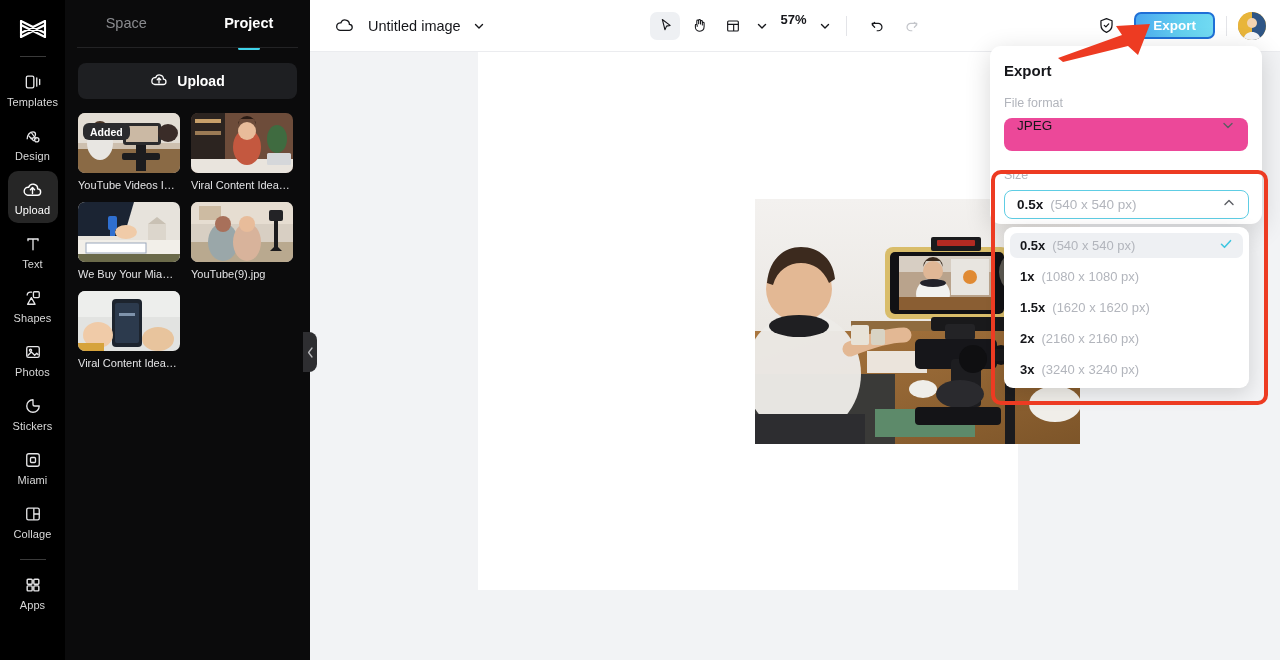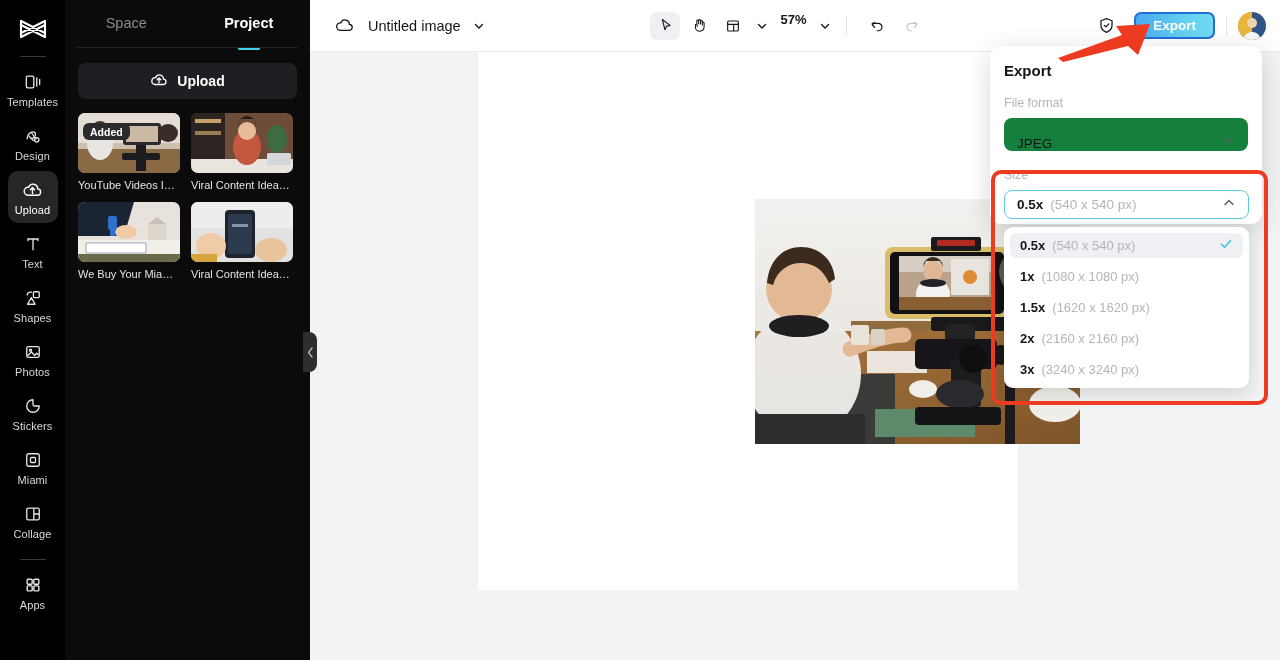--- a/index.html
+++ b/index.html
@@ -121,22 +121,22 @@
 
   
   .export-pop {
     position: absolute; left: 990px; top: 46px; width: 272px; height: 178px;
     background: #fff; border-radius: 11px;
     box-shadow: 0 6px 26px rgba(0,0,0,.16); z-index: 20; padding: 16px 14px 0;
   }
   .export-title { font-size: 15px; font-weight: 700; color: #15161a; }
   .field-label { font-size: 12.5px; color: #b2b5bc; margin-top: 17px; }
   .select {
-    margin-top: 8px; height: 33px; border-radius: 8px; background: #15803d;
-    display: flex; align-items: flex-end; padding: 0 13px; cursor: pointer;
+    margin-top: 8px; height: 33px; border-radius: 8px; background: #ec4899;
+    display: flex; align-items: flex-start; padding: 0 13px; cursor: pointer;
   }
   .select .val { font-size: 13.5px; color: #15161a; }
   .select .chev { margin-left: auto; }
 
   .size-label { position: absolute; left: 1004px; top: 168px; font-size: 12.5px; color: #b2b5bc; z-index: 21; }
 
   .size-select {
     position: absolute; left: 1004px; top: 190px; width: 245px; height: 29px;
     background: #fff; border: 1.5px solid #5ecde4; border-radius: 8px;
     display: flex; align-items: center; padding: 0 12px; z-index: 24; cursor: pointer;
@@ -358,20 +358,38 @@
             <rect x="32" y="26" width="5" height="8" fill="#2f6fd0"></rect>
             <ellipse cx="48" cy="30" rx="11" ry="7" fill="#f0cba8"></ellipse>
             <rect x="70" y="22" width="18" height="16" fill="#dcd6cc"></rect>
             <path d="M70 22l9-7 9 7z" fill="#c9c1b4"></path>
             <rect x="0" y="52" width="102" height="8" fill="#6b6a4a"></rect>
           </svg>
         </div>
         <div class="card-label">We Buy Your Miami ...</div>
       </div>
 
+      <div class="card">
+        <div class="thumb">
+          <svg class="inner" width="102" height="60" viewBox="0 0 102 60">
+            <rect width="102" height="60" fill="#d8cfc3"></rect>
+            <rect x="0" y="0" width="102" height="22" fill="#e6ddd1"></rect>
+            <rect x="8" y="4" width="22" height="14" fill="#cdbba2"></rect>
+            <rect x="0" y="40" width="102" height="20" fill="#b9a98f"></rect>
+            <ellipse cx="32" cy="40" rx="15" ry="19" fill="#9aa7a9"></ellipse>
+            <circle cx="32" cy="22" r="8" fill="#a8705a"></circle>
+            <ellipse cx="56" cy="40" rx="14" ry="19" fill="#d8b39b"></ellipse>
+            <circle cx="56" cy="22" r="8" fill="#e8bc9a"></circle>
+            <rect x="78" y="8" width="14" height="11" rx="2" fill="#232326"></rect>
+            <rect x="83" y="19" width="4" height="30" fill="#1b1b1d"></rect>
+            <path d="M79 49l6 -6 6 6z" fill="#1b1b1d"></path>
+          </svg>
+        </div>
+        <div class="card-label">YouTube(9).jpg</div>
+      </div>
 
       <div class="card">
         <div class="thumb">
           <svg class="inner" width="102" height="60" viewBox="0 0 102 60">
             <rect width="102" height="60" fill="#e2e3e1"></rect>
             <rect x="0" y="0" width="102" height="26" fill="#edeeec"></rect>
             <rect x="34" y="8" width="30" height="48" rx="4" fill="#1d242e"></rect>
             <rect x="37" y="12" width="24" height="40" rx="2" fill="#2c3a4d"></rect>
             <rect x="41" y="22" width="16" height="3" fill="#7f93ab"></rect>
             <ellipse cx="20" cy="44" rx="15" ry="13" fill="#f0cba8"></ellipse>

